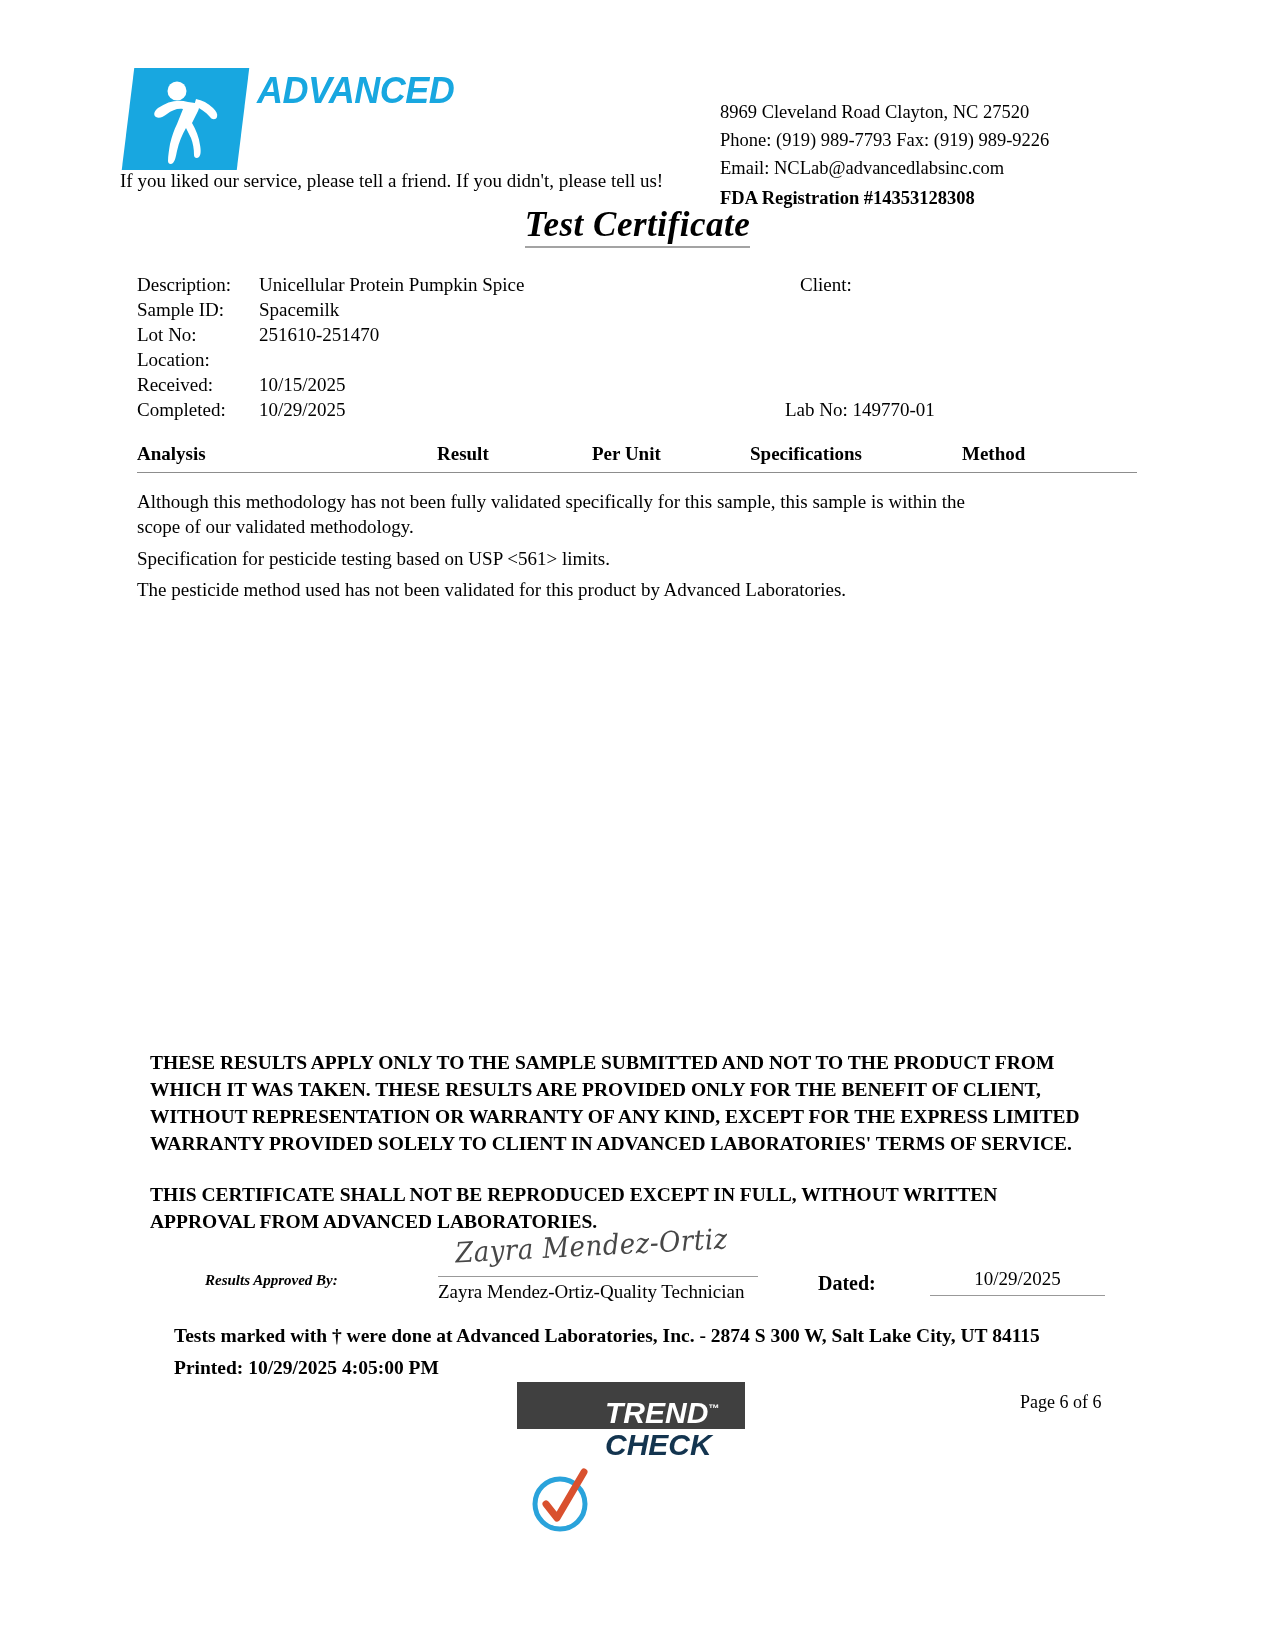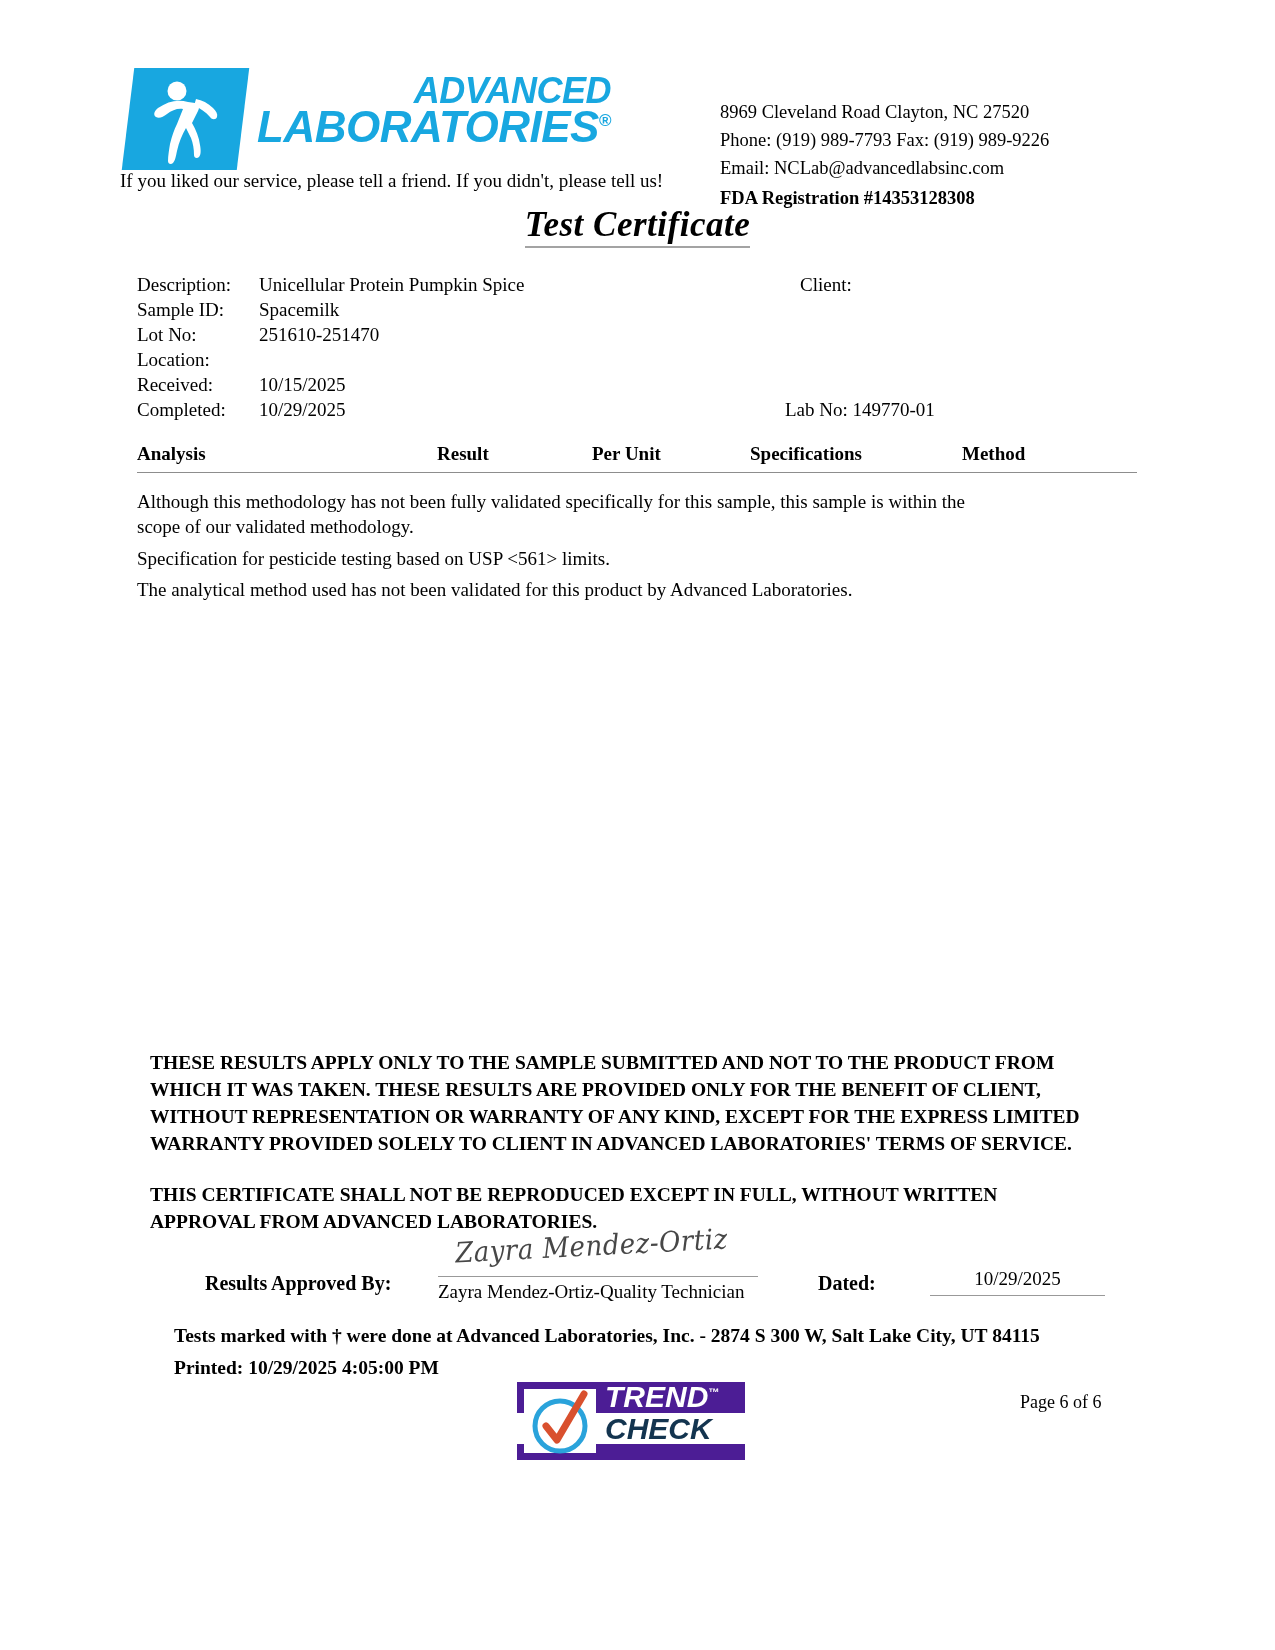--- a/index.html
+++ b/index.html
@@ -159,22 +159,23 @@
   .disclaimer p { margin: 0; }
   .disclaimer p.second { margin-top: 24px; }
 
   
   .sig-area { position: absolute; left: 0; top: 1240px; width: 1275px; height: 90px; }
 
   .sig-label {
     position: absolute;
     left: 205px;
     top: 32px;
-    font-size: 20px;
-    font-weight: bold;
+    font-size: 15px;
+    font-weight: bold;
+    font-style: italic;
   }
   .sig-line-box {
     position: absolute;
     left: 438px;
     top: 0;
     width: 320px;
   }
   .sig-script {
     font-family: "DejaVu Serif", serif;
     font-style: italic;
@@ -236,23 +237,23 @@
     margin-top: 8px;
   }
 
   
   .trend-logo {
     position: absolute;
     left: 517px;
     top: 1382px;
     width: 228px;
     height: 78px;
-    background: #4c1d95;
+    background: #404040;
     display: flex;
-    align-items: flex-start;
+    align-items: flex-end;
   }
   .trend-left {
     width: 86px;
     position: relative;
     flex: none;
   }
   .trend-white-box {
     position: absolute;
     left: 7px; top: 7px;
     width: 72px; height: 64px;
@@ -300,21 +301,20 @@
     <div class="logo-wrap">
       <div class="logo-mark">
         <svg width="115" height="102" viewBox="0 0 115 102" xmlns="http://www.w3.org/2000/svg">
           <circle cx="49" cy="23" r="9.5" fill="#ffffff"></circle>
           <path d="M60 34 C50 31 40 33 30 40 C26 43 25 47 28 49 C31 51 35 49 39 46 C44 42 50 40 55 41 L49 56 C46 62 44 68 42 76 C41 82 40 88 40 93 C40 96 43 97 45 95 C47 93 48 88 49 83 C51 74 54 67 58 60 L63 70 C65 75 66 81 66 87 C66 90 69 91 71 89 C73 87 73 82 72 77 C71 69 68 62 64 55 L70 43 C72 39 71 36 67 35 Z" fill="#ffffff"></path>
           <path d="M66 38 C72 40 78 44 82 49 C84 52 88 52 89 49 C90 46 88 43 85 40 C80 35 74 32 68 31 Z" fill="#ffffff"></path>
         </svg>
       </div>
       <div class="logo-text">
         <div class="l1">ADVANCED</div>
-        <div class="l2"><span>LABORATORIES</span><span class="reg">®</span></div>
       </div>
     </div>
 
     <div class="tagline">If you liked our service, please tell a friend.  If you didn't, please tell us!</div>
 
     <div class="contact">
       <div>8969 Cleveland Road Clayton, NC 27520</div>
       <div>Phone: (919) 989-7793 Fax: (919) 989-9226</div>
       <div>Email: NCLab@advancedlabsinc.com</div>
       <div class="fda">FDA Registration #14353128308</div>
@@ -359,21 +359,21 @@
     <span class="ch-result">Result</span>
     <span class="ch-perunit">Per Unit</span>
     <span class="ch-spec">Specifications</span>
     <span class="ch-method">Method</span>
   </div>
   <div class="rule"></div>
 
   <div class="notes">
     <p>Although this methodology has not been fully validated specifically for this sample, this sample is within the scope of our validated methodology.</p>
     <p>Specification for pesticide testing based on USP &lt;561&gt; limits.</p>
-    <p>The analytical method used has not been validated for this product by Advanced Laboratories.</p>
+    <p>The pesticide method used has not been validated for this product by Advanced Laboratories.</p>
   </div>
 
   <div class="disclaimer">
     <p>THESE RESULTS APPLY ONLY TO THE SAMPLE SUBMITTED AND NOT TO THE PRODUCT FROM WHICH IT WAS TAKEN. THESE RESULTS ARE PROVIDED ONLY FOR THE BENEFIT OF CLIENT, WITHOUT REPRESENTATION OR WARRANTY OF ANY KIND, EXCEPT FOR THE EXPRESS LIMITED WARRANTY PROVIDED SOLELY TO CLIENT IN ADVANCED LABORATORIES' TERMS OF SERVICE.</p>
     <p class="second">THIS CERTIFICATE SHALL NOT BE REPRODUCED EXCEPT IN FULL, WITHOUT WRITTEN APPROVAL FROM ADVANCED LABORATORIES.</p>
   </div>
 
   <div class="sig-area">
     <div class="sig-label">Results Approved By:</div>
     <div class="sig-line-box">

